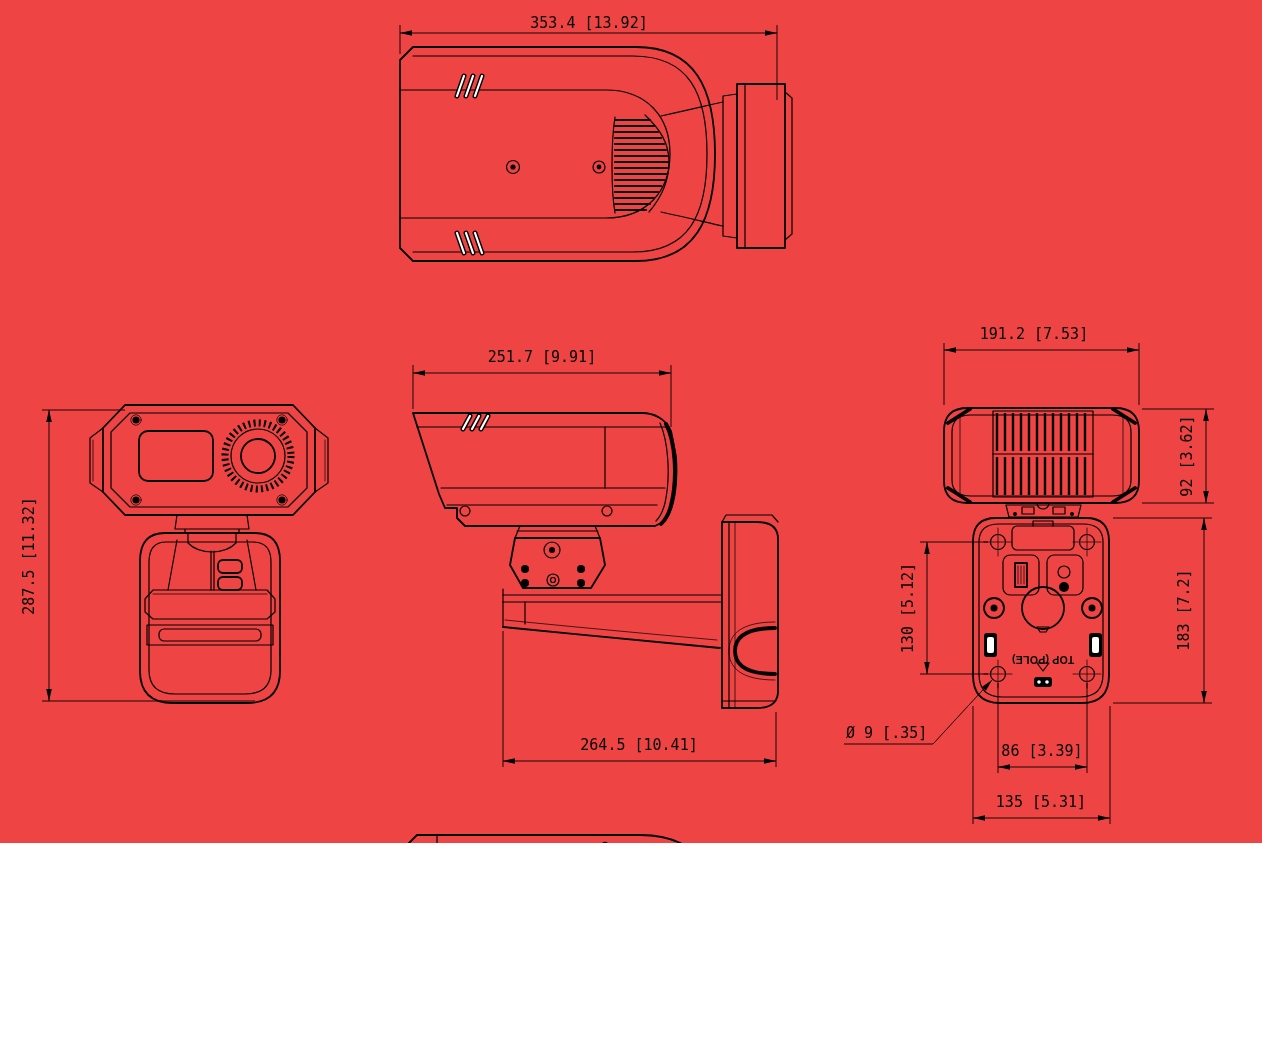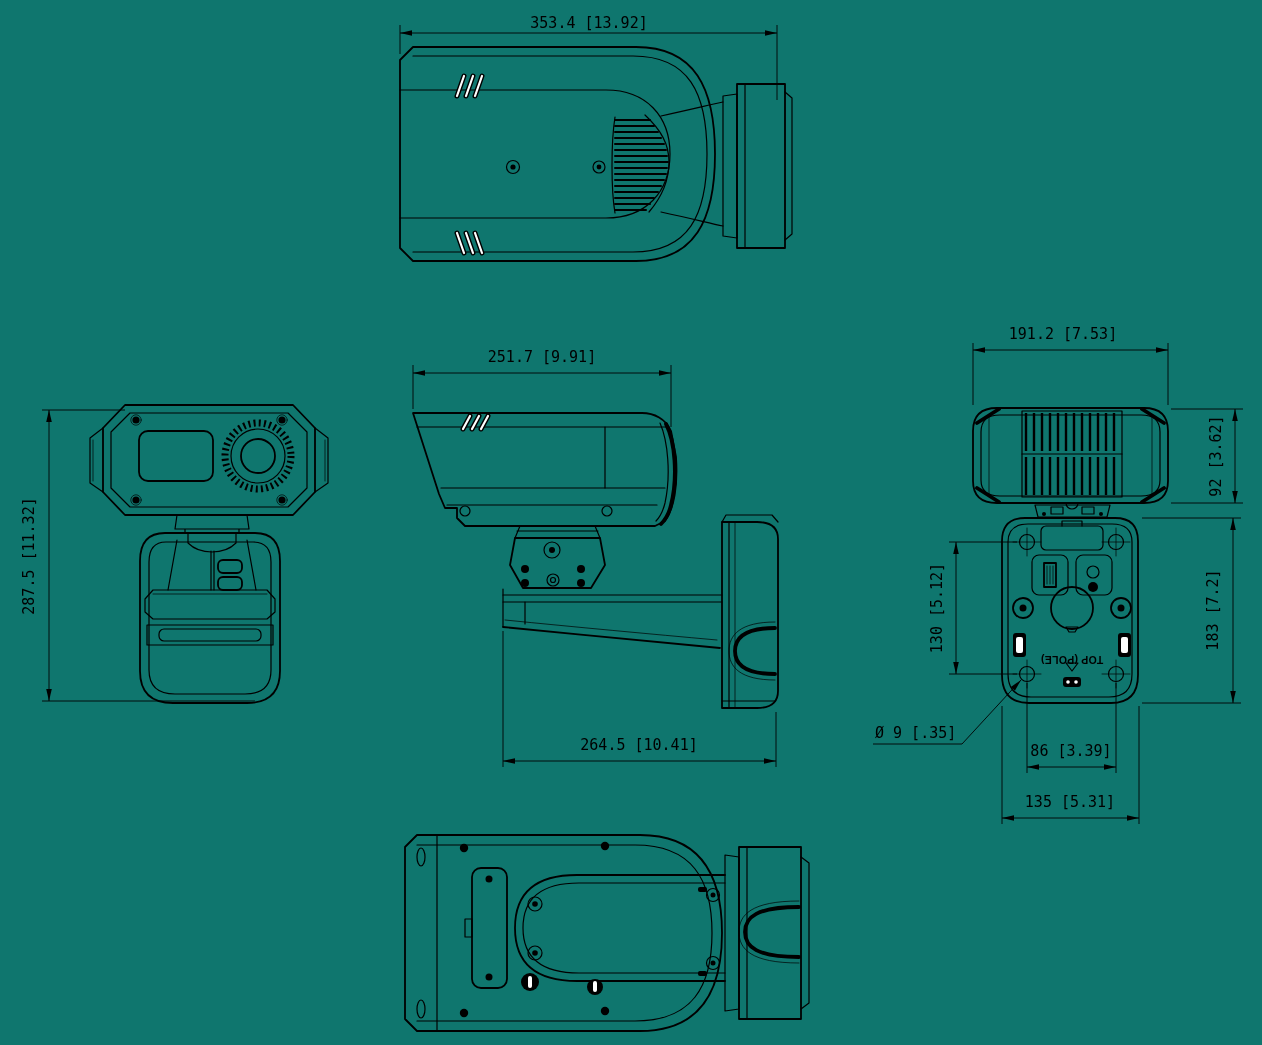--- a/index.html
+++ b/index.html
@@ -1,16 +1,16 @@
 <!DOCTYPE html>
 <html><head>
 <meta charset="utf-8">
 <style>
   html,body{margin:0;padding:0;background:#fff}
-  .canvas{position:relative;width:1262px;height:1045px;background:#0f766e;overflow:hidden}
+  .canvas{position:relative;width:1262px;height:843px;background:#ef4444;overflow:hidden}
   .view{position:absolute}
   svg{display:block;overflow:visible}
   .ln {fill:none;stroke:#000;stroke-width:1.2;stroke-linejoin:round;stroke-linecap:round}
   .lnt{fill:none;stroke:#000;stroke-width:0.7;stroke-linejoin:round;stroke-linecap:round}
   .ln2{fill:none;stroke:#000;stroke-width:1.8;stroke-linejoin:round;stroke-linecap:round}
   .ln3{fill:none;stroke:#000;stroke-width:3.8;stroke-linejoin:round;stroke-linecap:round}
   .fin {fill:none;stroke:#000;stroke-width:2;stroke-linecap:round}
   .fin2{fill:none;stroke:#000;stroke-width:2.4;stroke-linecap:butt}
   .vent{fill:none;stroke:#000;stroke-width:5;stroke-linecap:round}
   .venti{fill:none;stroke:#fff;stroke-width:2.2;stroke-linecap:round}
@@ -184,21 +184,21 @@
       </g>
       <g>
         <line class="dim" x1="108" y1="424" x2="381" y2="424" marker-start="url(#arr)" marker-end="url(#arr)"></line>
         <line class="dim" x1="108" y1="294" x2="108" y2="430"></line>
         <line class="dim" x1="381" y1="375" x2="381" y2="430"></line>
         <text class="dtx" x="244" y="413" text-anchor="middle">264.5 [10.41]</text>
       </g>
     </svg>
   </div>
 
-  <div class="view" style="left:865px;top:325px">
+  <div class="view" style="left:836px;top:325px">
     <svg width="397" height="512" viewBox="0 0 397 512">
       <g>
         <line class="dim" x1="108" y1="25" x2="303" y2="25" marker-start="url(#arr)" marker-end="url(#arr)"></line>
         <line class="dim" x1="108" y1="18" x2="108" y2="80"></line>
         <line class="dim" x1="303" y1="18" x2="303" y2="80"></line>
         <text class="dtx" x="198" y="14" text-anchor="middle">191.2 [7.53]</text>
       </g>
       <g>
         <path class="ln2" d="M132,83 L279,83 Q303,83 303,106 L303,156 Q303,178 279,178 L132,178 Q108,178 108,156 L108,106 Q108,83 132,83 Z"></path>
         <path class="ln3" d="M112,98 L134,84 M277,84 L299,98 M112,163 L134,177 M277,177 L299,163"></path>

